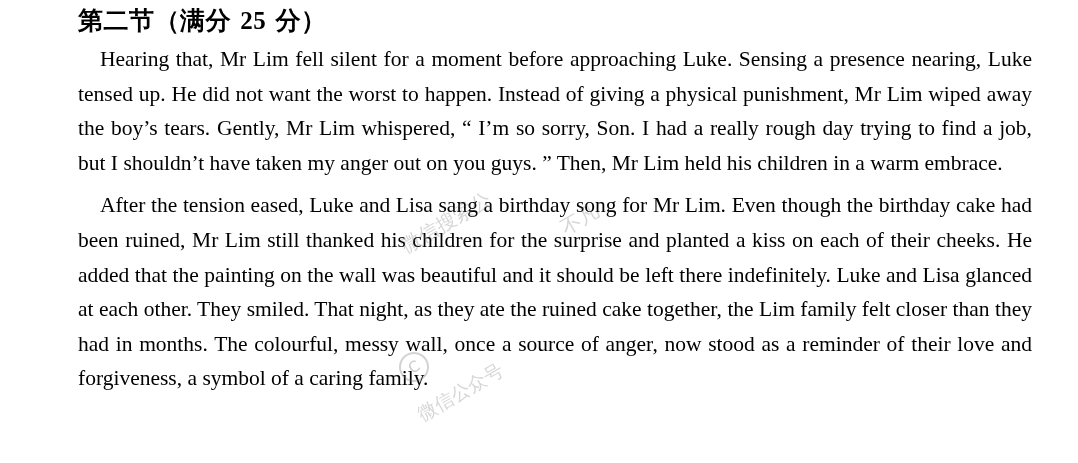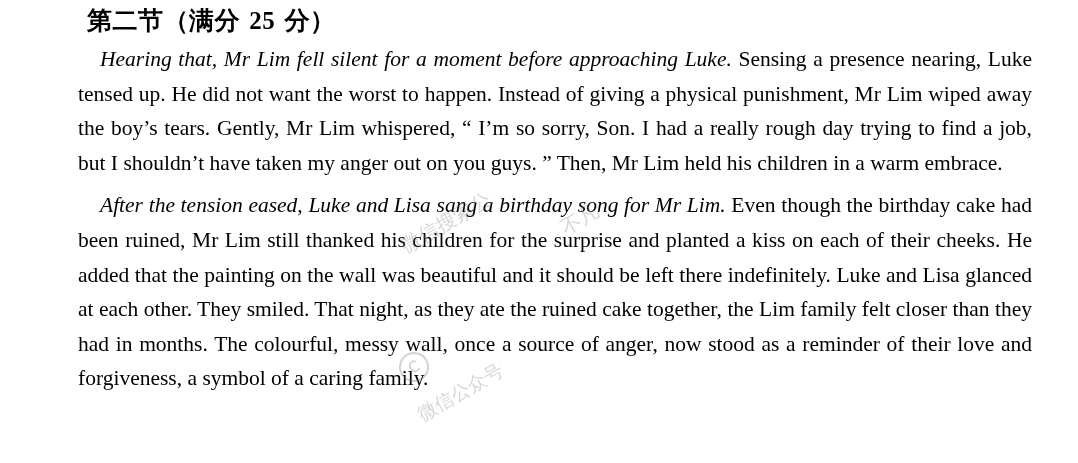--- a/index.html
+++ b/index.html
@@ -19,21 +19,21 @@
     width: 1078px;
     height: 463px;
     box-sizing: border-box;
     padding: 4px 46px 0 78px;
   }
   .heading {
     font-family: "DejaVu Sans", sans-serif;
     font-size: 25px;
     font-weight: bold;
     line-height: 34px;
-    margin: 0 0 4px 9px;
+    margin: 0 0 4px 0;
     letter-spacing: 0.5px;
     white-space: nowrap;
   }
   .heading .num {
     font-family: "Liberation Serif", serif;
     font-weight: bold;
   }
   .para {
     font-size: 21.5px;
     line-height: 34.6px;
@@ -44,21 +44,20 @@
     hyphens: none;
   }
   .para + .para {
     margin-top: 8px;
   }
   .indent {
     display: inline-block;
     width: 22px;
   }
   .it {
-    font-style: italic;
   }
   
   .wm {
     position: absolute;
     color: rgba(120, 120, 120, 0.30);
     font-family: "DejaVu Sans", sans-serif;
     white-space: nowrap;
     pointer-events: none;
     user-select: none;
   }

